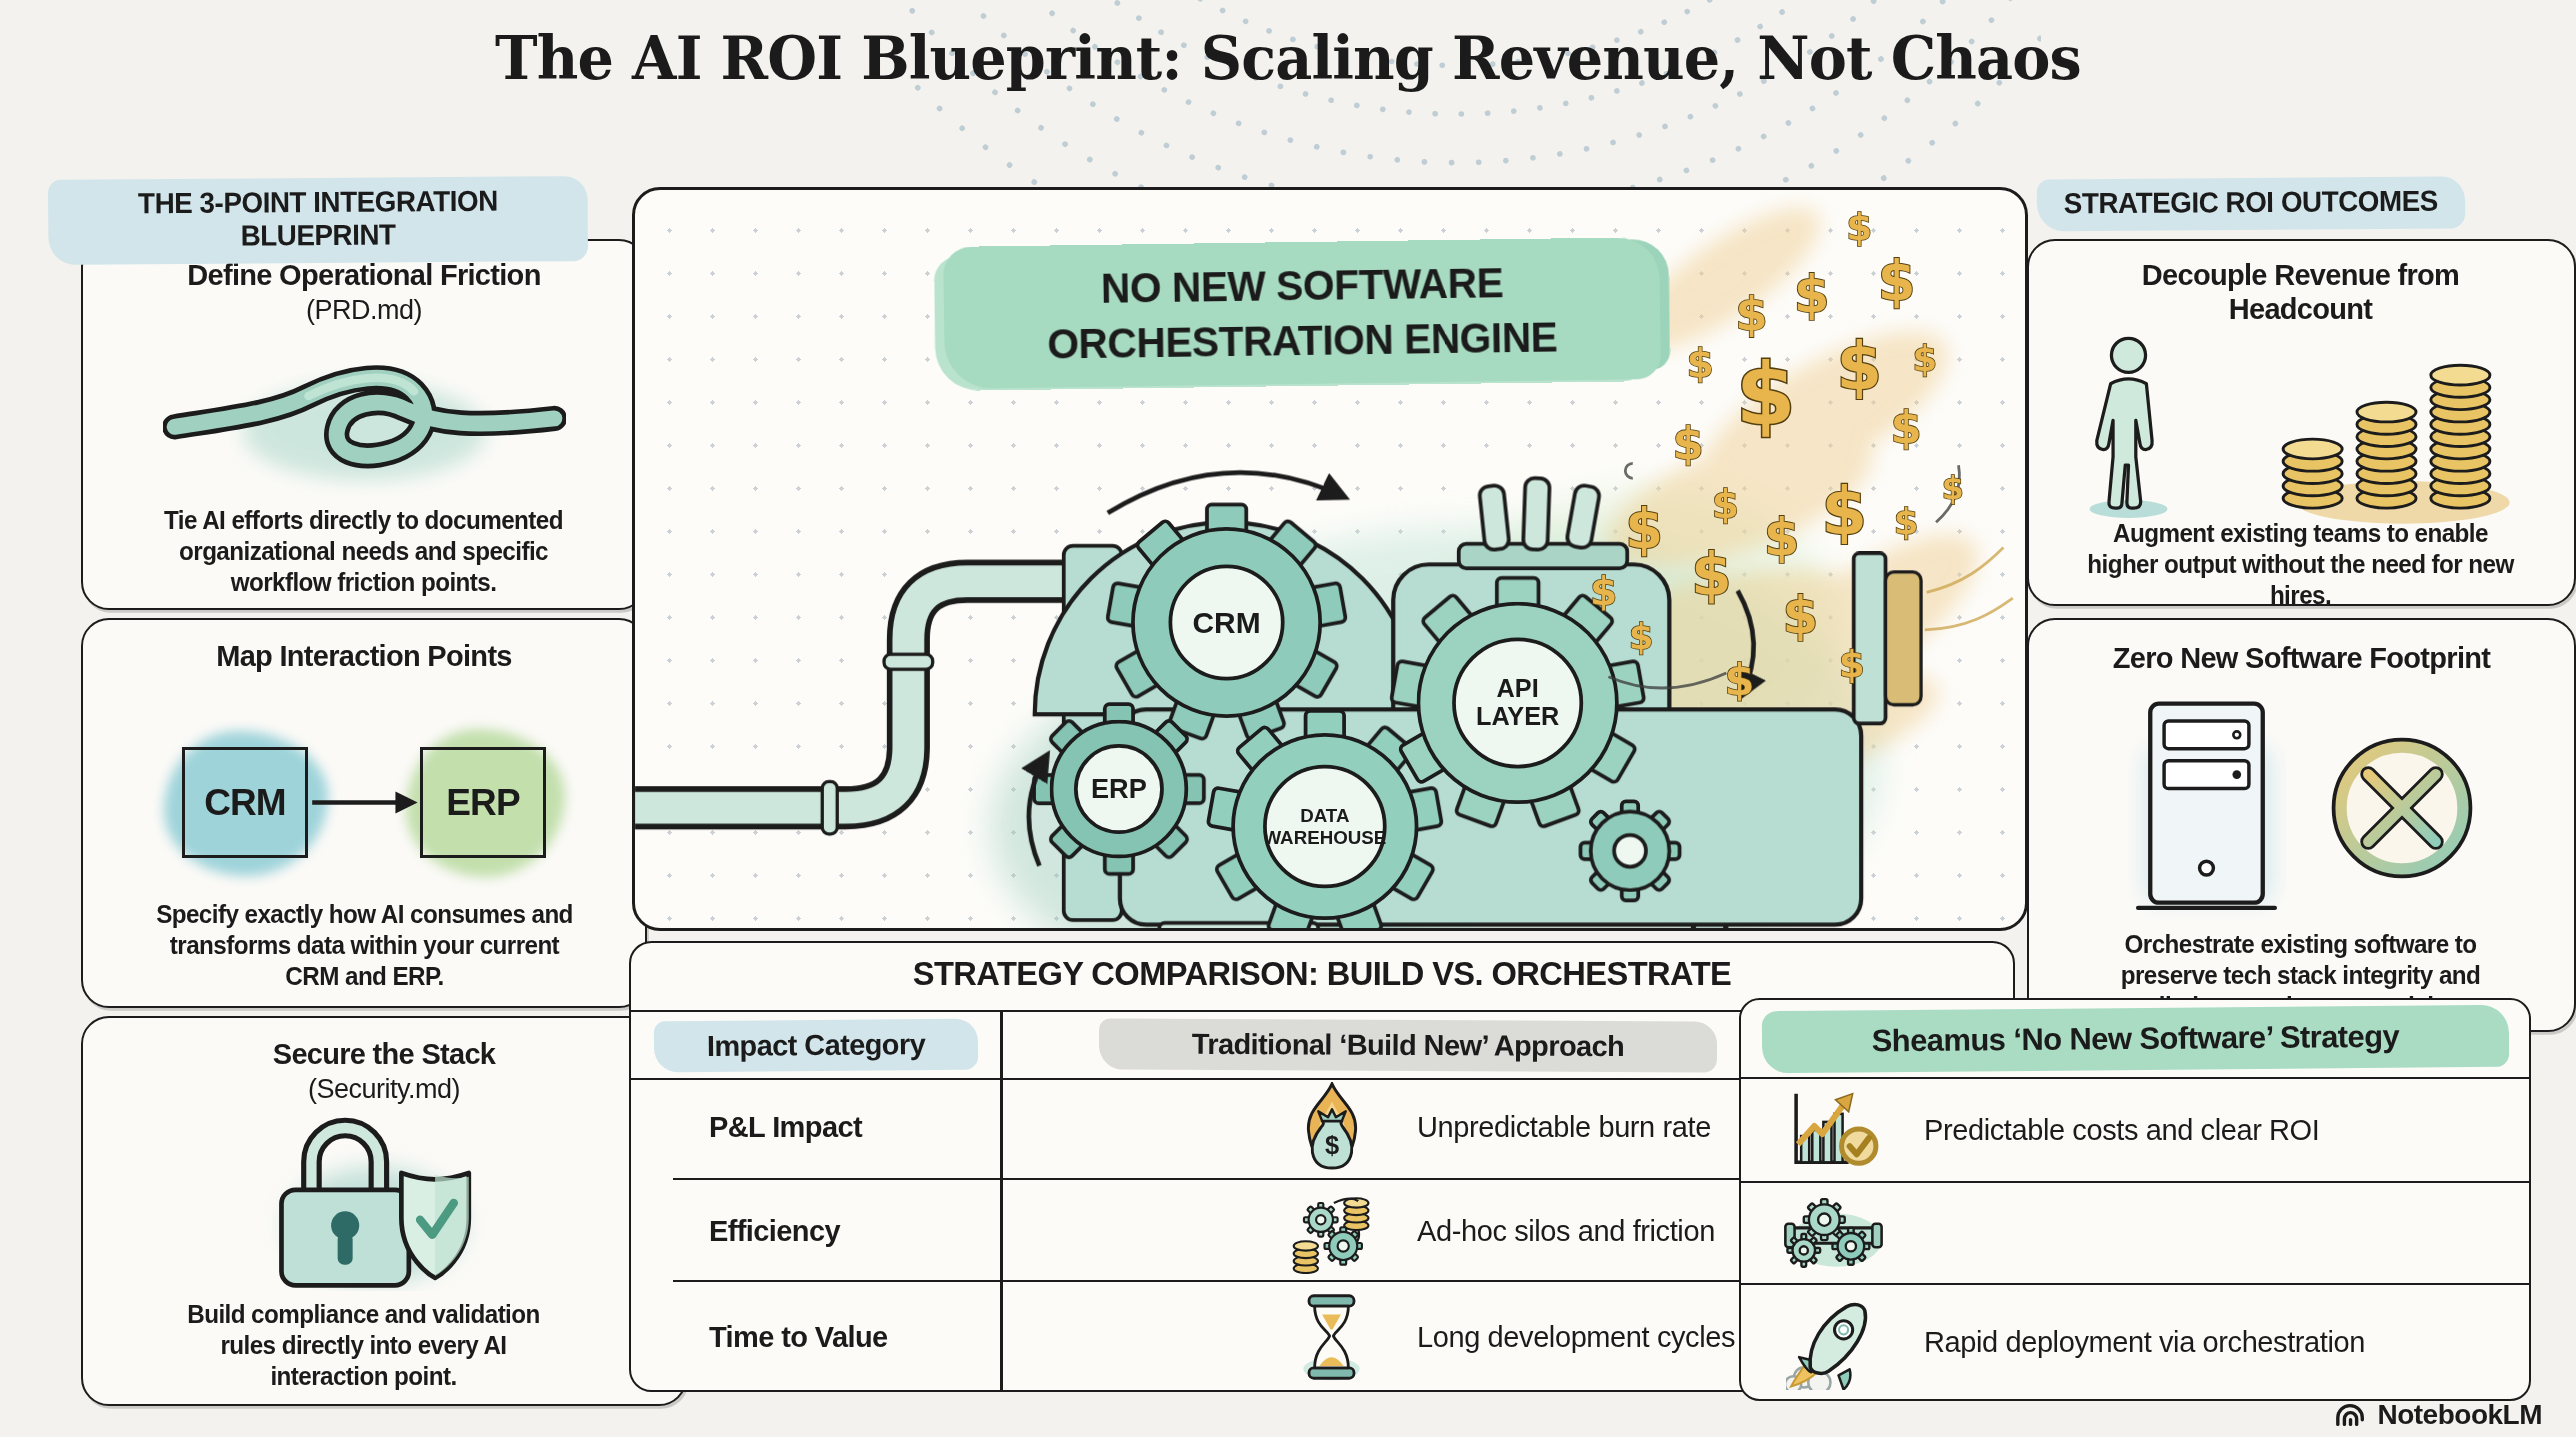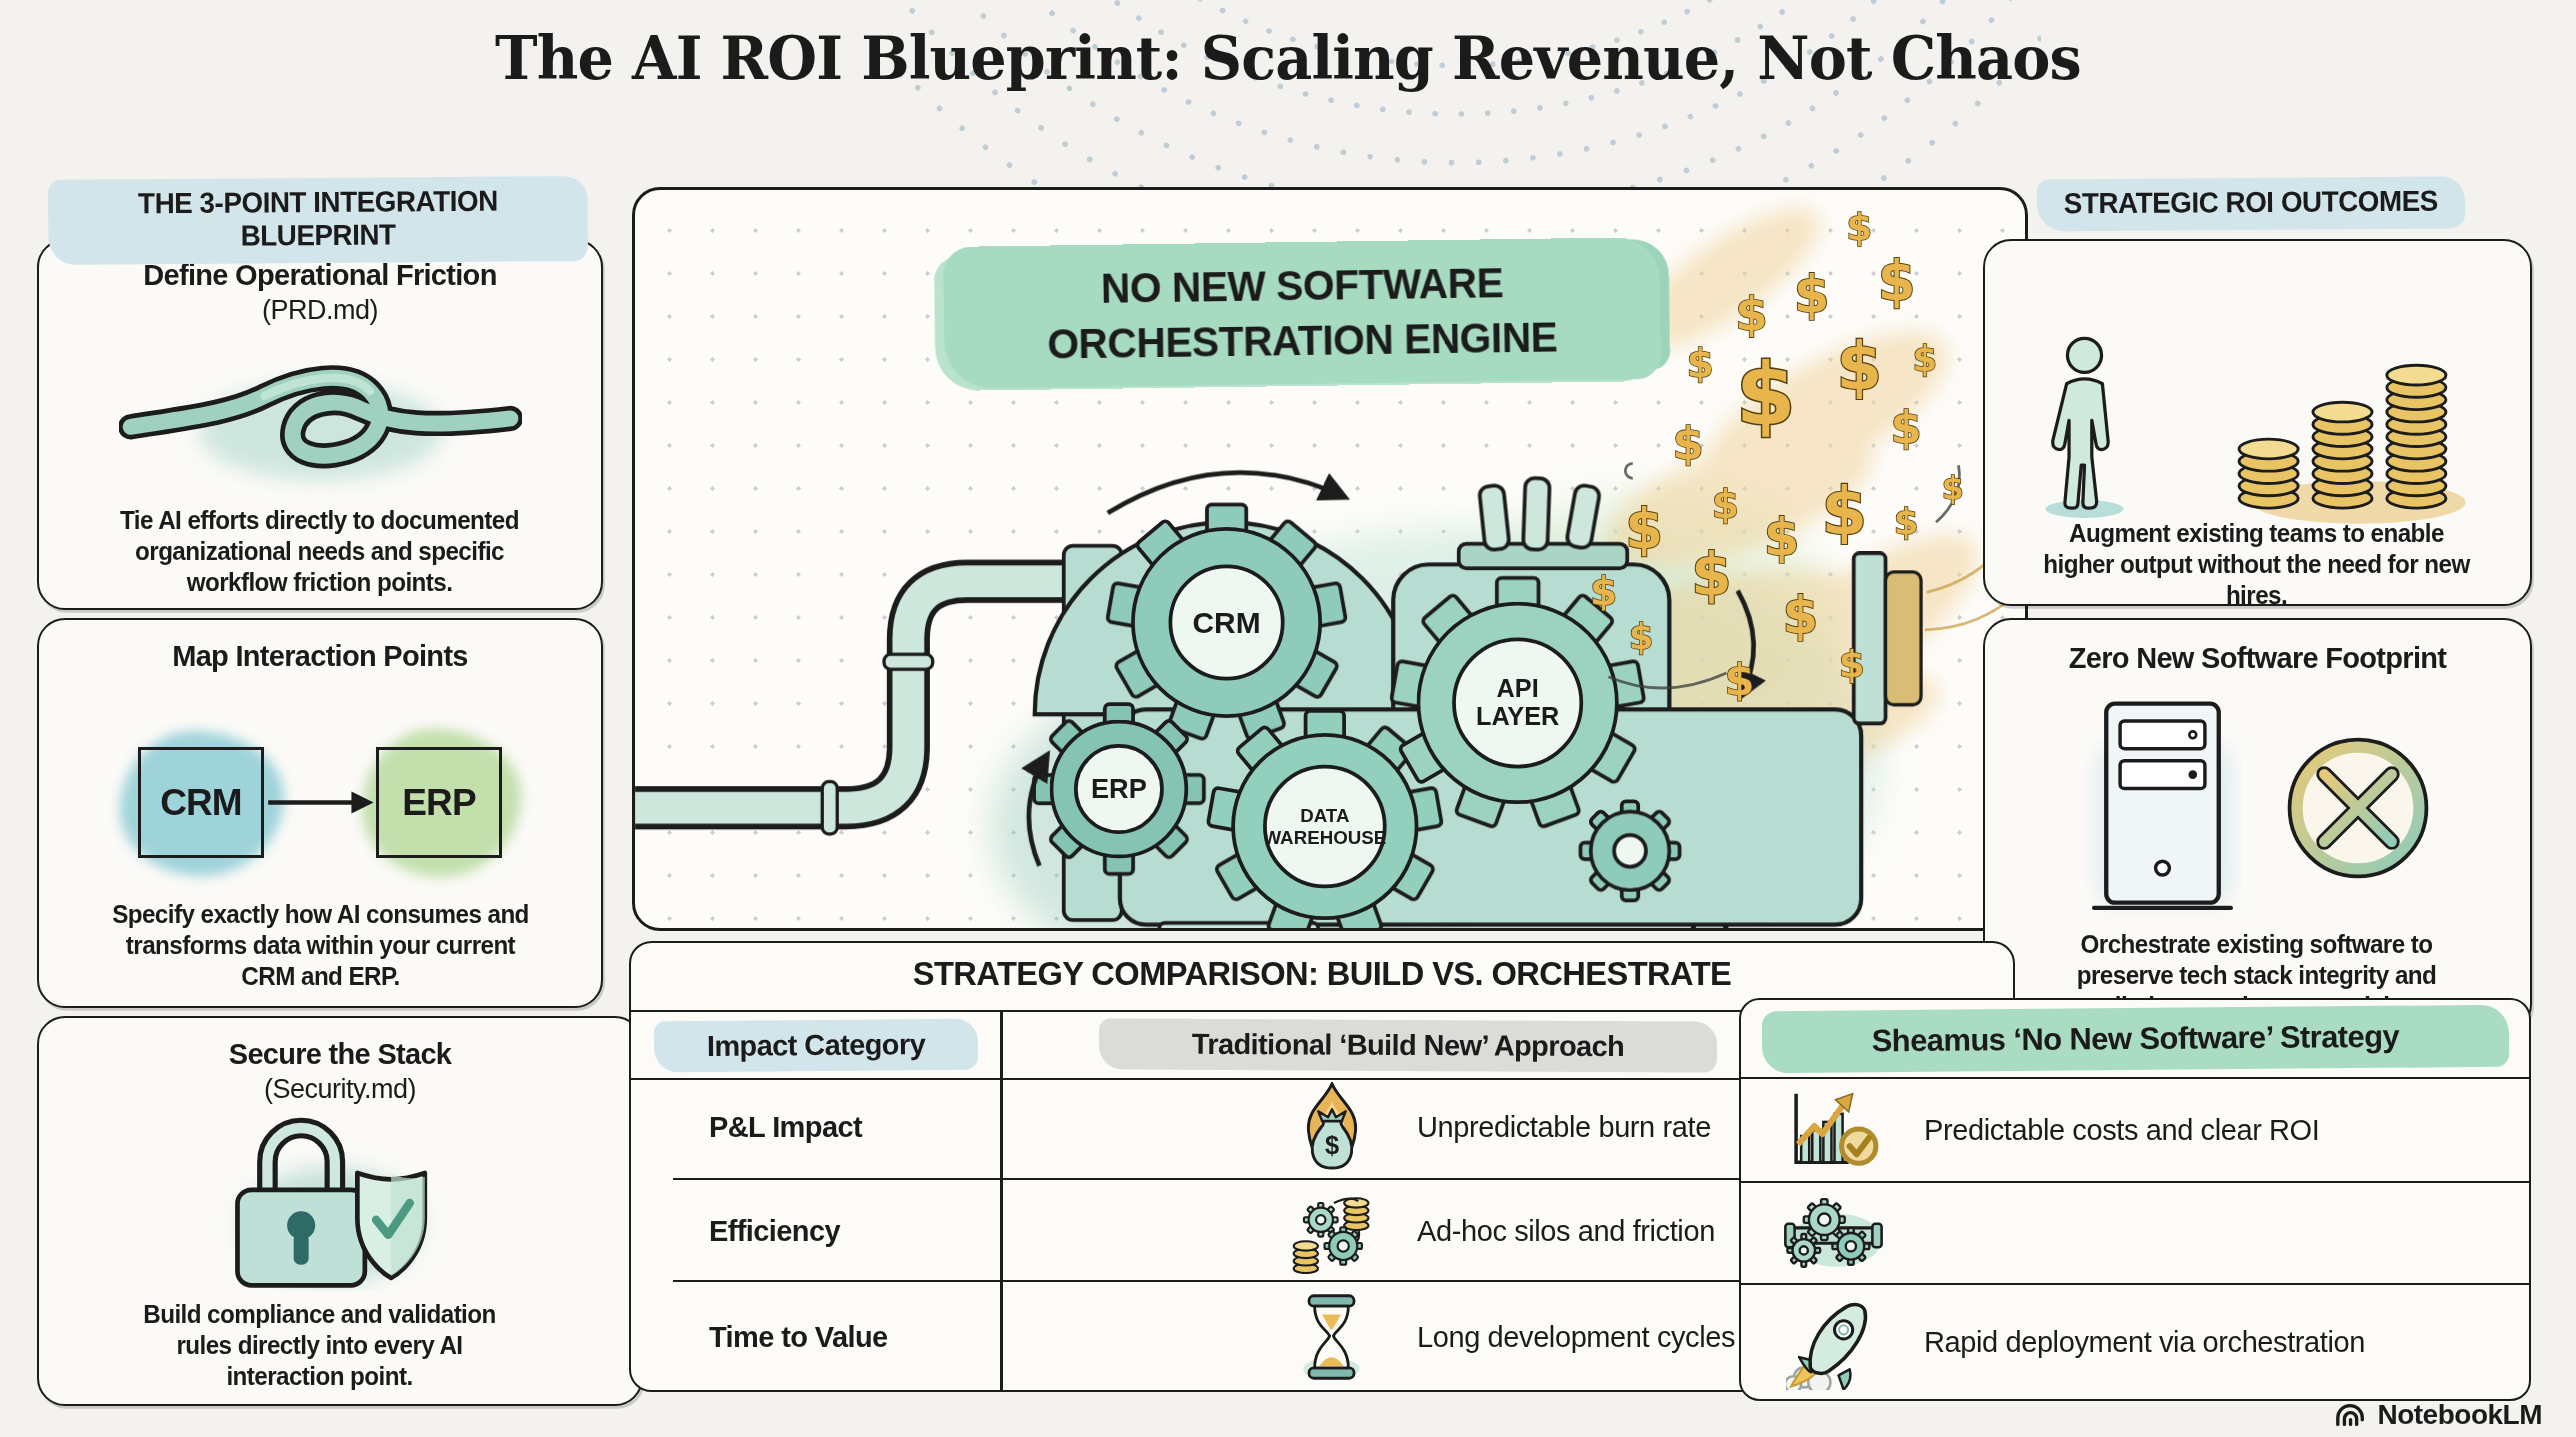--- a/index.html
+++ b/index.html
@@ -26,20 +26,21 @@
     border-radius:13px 24px 15px 28px;
     transform:scaleX(.96) rotate(-.4deg);
   }
   .hl-blue{background:#d2e5ea;}
   
   .card{
     position:absolute;background:#fbfaf7;
     border:2.8px solid #1c1c1c;border-radius:28px;
     box-shadow:1.9px 2.8px 0 rgba(20,20,20,.18);
     z-index:2;
+    margin-left:44px;
   }
   .card-title{
     position:absolute;left:0;width:100%;text-align:center;
     font-weight:bold;font-size:29px;letter-spacing:-0.7px;line-height:1.18;
   }
   .card-sub{
     position:absolute;left:0;width:100%;text-align:center;
     font-size:27px;letter-spacing:-0.5px;
   }
   .card-desc{
@@ -403,20 +404,21 @@
           <text x="1408" y="330" font-size="34" text-anchor="middle" font-family="&quot;DejaVu Sans&quot;,sans-serif" font-weight="bold" fill="#e8b54d" stroke="#54400f" stroke-width="1.6" paint-order="stroke fill">$</text>
         </g>
     </svg>
   </div>
 
   <div class="col-header" style="left:1975px;top:178px;width:552px;">
     <span class="hl hl-blue">STRATEGIC ROI OUTCOMES</span>
   </div>
 
   <div class="card" style="left:1983px;top:239px;width:545px;height:363px;">
+    <div class="card-title" style="top:17px;left:75px;width:393px;">Decouple Revenue from Headcount</div>
     <div class="icon-row" style="left:0;top:94px;width:100%;height:187px;gap:66px;">
       <svg width="103" height="187" viewBox="0 0 110 230">
         <ellipse cx="55" cy="214" rx="48" ry="11" fill="#a9d6cf" opacity=".8"></ellipse>
         <circle cx="55" cy="25" r="21" fill="#cfe9dd" stroke="#1c1c1c" stroke-width="4"></circle>
         <path d="M33 60 Q55 48 77 60 L84 130 Q85 140 76 141 Q70 141 69 133 L64 105 L64 150 L70 205 Q70 213 61 213 L59 213 Q53 213 53 206 L55 160 L51 160 L47 206 Q47 213 41 213 L39 213 Q30 213 31 205 L36 150 L36 105 L31 133 Q30 141 24 141 Q15 140 16 130 Z" fill="#cfe9dd" stroke="#1c1c1c" stroke-width="4" stroke-linejoin="round"></path>
       </svg>
       <svg width="281" height="197" viewBox="0 0 300 240">
         <ellipse cx="170" cy="210" rx="130" ry="26" fill="#ecce8d" opacity=".75"></ellipse>
         <g class="coin-stack">
             <ellipse cx="60" cy="205" rx="36" ry="12" fill="#e9c464" stroke="#1c1c1c" stroke-width="3.5"></ellipse>

